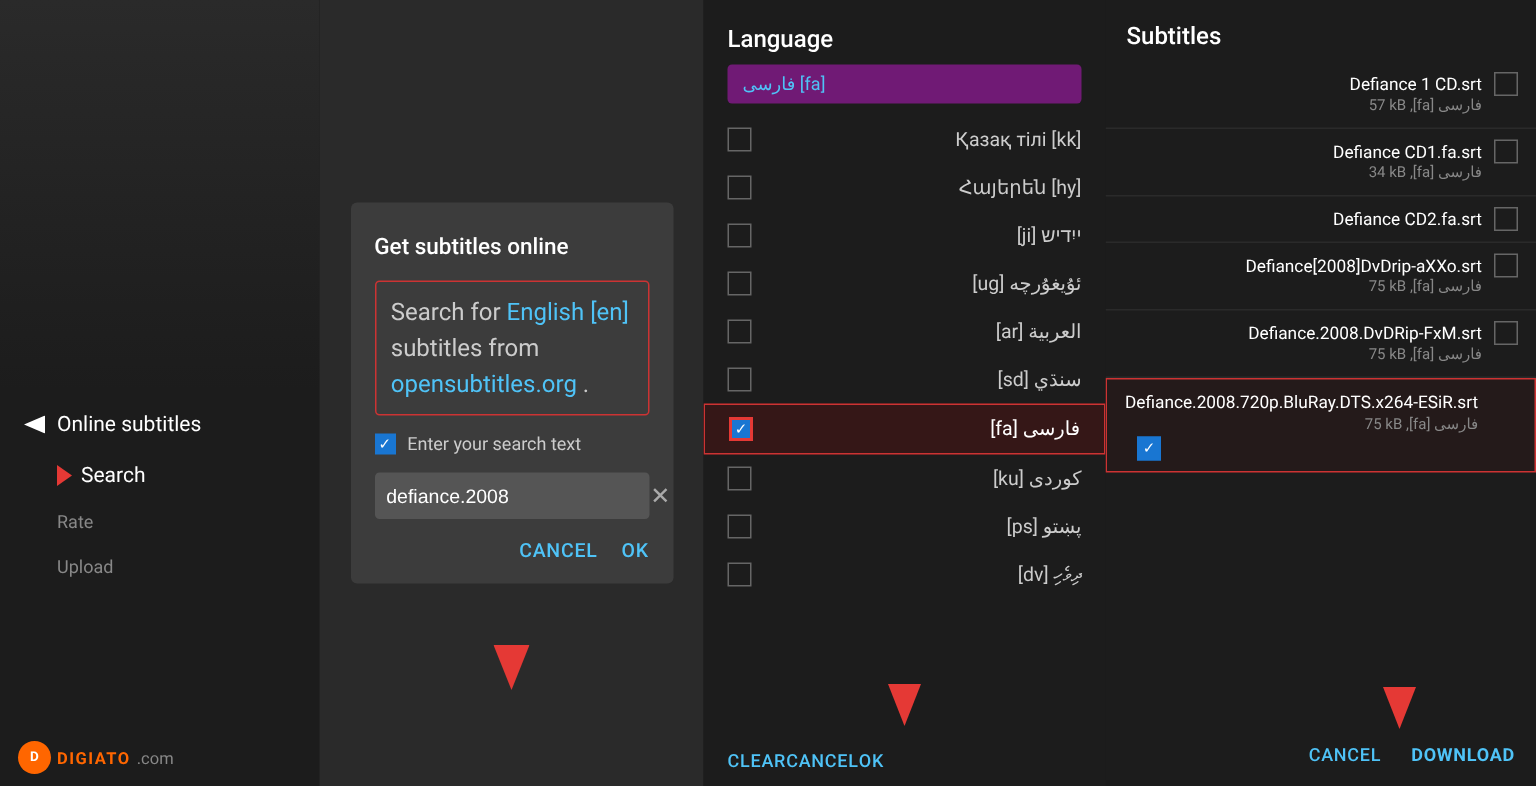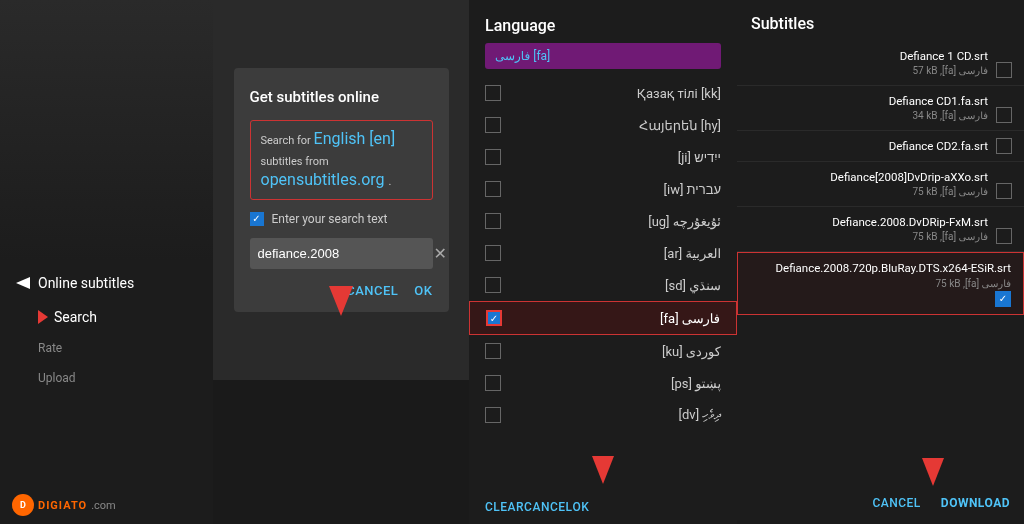--- a/index.html
+++ b/index.html
@@ -90,21 +90,21 @@
       letter-spacing: 1px;
     }
     .digiato-dot-com {
       color: #888;
       font-size: 11px;
     }
 
     
     .panel-2 {
       width: 256px;
-      height: 380px;
+      height: 524px;
       background: #2a2a2a;
       display: flex;
       align-items: center;
       justify-content: center;
       position: relative;
     }
     .dialog-box {
       background: #3c3c3c;
       border-radius: 4px;
       padding: 20px 16px 14px;
@@ -118,21 +118,21 @@
       margin-bottom: 14px;
     }
     .dialog-info-box {
       border: 1.5px solid #cc3333;
       border-radius: 3px;
       padding: 8px 10px;
       margin-bottom: 12px;
     }
     .dialog-info-text {
       color: #cccccc;
-      font-size: 11px;
+      font-size: 16px;
       line-height: 1.5;
     }
     .dialog-info-link {
       color: #4fc3f7;
       text-decoration: none;
     }
     .dialog-checkbox-row {
       display: flex;
       align-items: center;
       gap: 8px;
@@ -276,21 +276,21 @@
       font-size: 16px;
       font-weight: 500;
     }
     .sub-list {
       flex: 1;
       overflow-y: auto;
       padding: 0;
     }
     .sub-item {
       display: flex;
-      align-items: flex-end;
+      align-items: flex-start;
       justify-content: space-between;
       padding: 7px 12px;
       border-bottom: 1px solid #2a2a2a;
     }
     .sub-item.highlighted {
       border: 1.5px solid #cc3333;
       background: rgba(200,0,0,0.05);
       flex-direction: column;
     }
     .sub-item-text {
@@ -436,24 +436,20 @@
     <div class="lang-item">
       <div class="lang-checkbox"></div>
       <span class="lang-name">Հայերեն [hy]</span>
     </div>
 
     <div class="lang-item">
       <div class="lang-checkbox"></div>
       <span class="lang-name">ייִדיש [ji]</span>
     </div>
 
-    <div class="lang-item">
-      <div class="lang-checkbox"></div>
-      <span class="lang-name">עברית [iw]</span>
-    </div>
 
     <div class="lang-item">
       <div class="lang-checkbox"></div>
       <span class="lang-name">ئۇيغۇرچە [ug]</span>
     </div>
 
     <div class="lang-item">
       <div class="lang-checkbox"></div>
       <span class="lang-name">العربية [ar]</span>
     </div>

